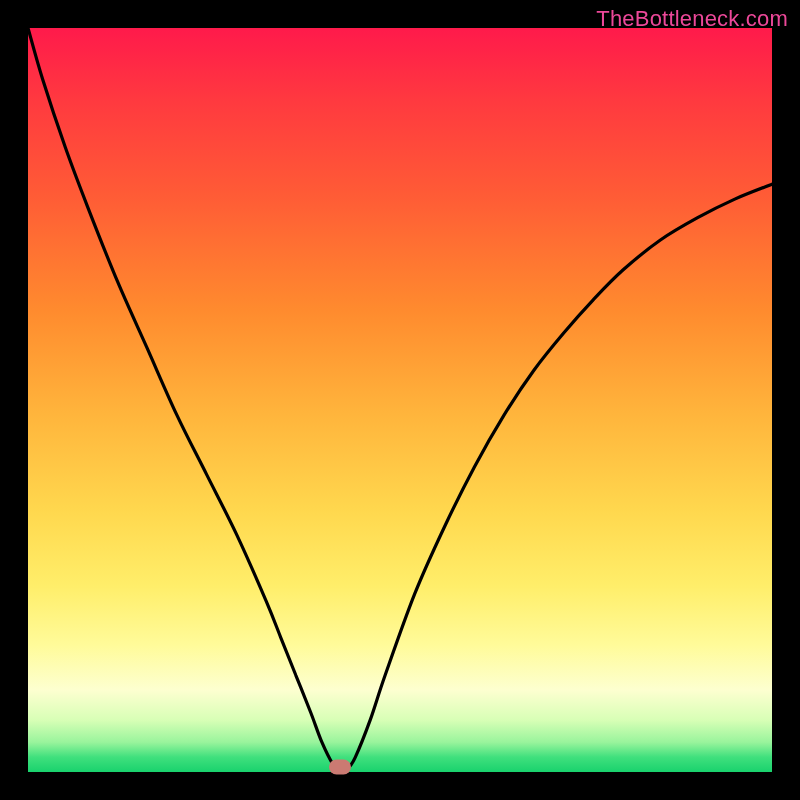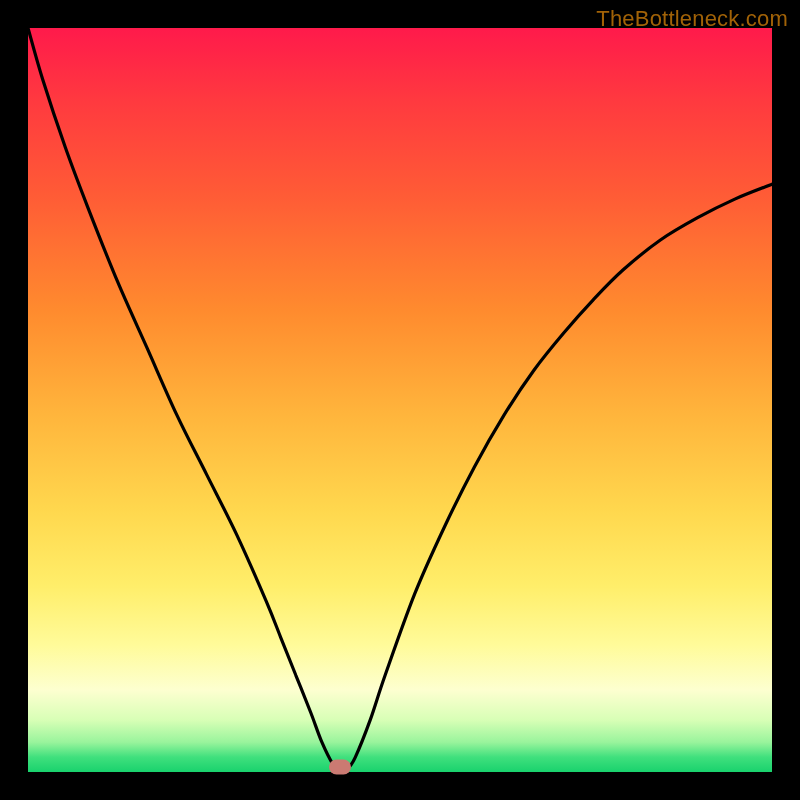--- a/index.html
+++ b/index.html
@@ -14,21 +14,21 @@
   .frame {
     position: relative;
     width: 800px;
     height: 800px;
     background: #000;
   }
   .watermark {
     position: absolute;
     top: 6px;
     right: 12px;
-    color: #a16207;
+    color: #ec4899;
     font-size: 22px;
     font-weight: 500;
     letter-spacing: 0.2px;
     z-index: 10;
   }
   .plot {
     position: absolute;
     left: 28px;
     top: 28px;
     width: 744px;

